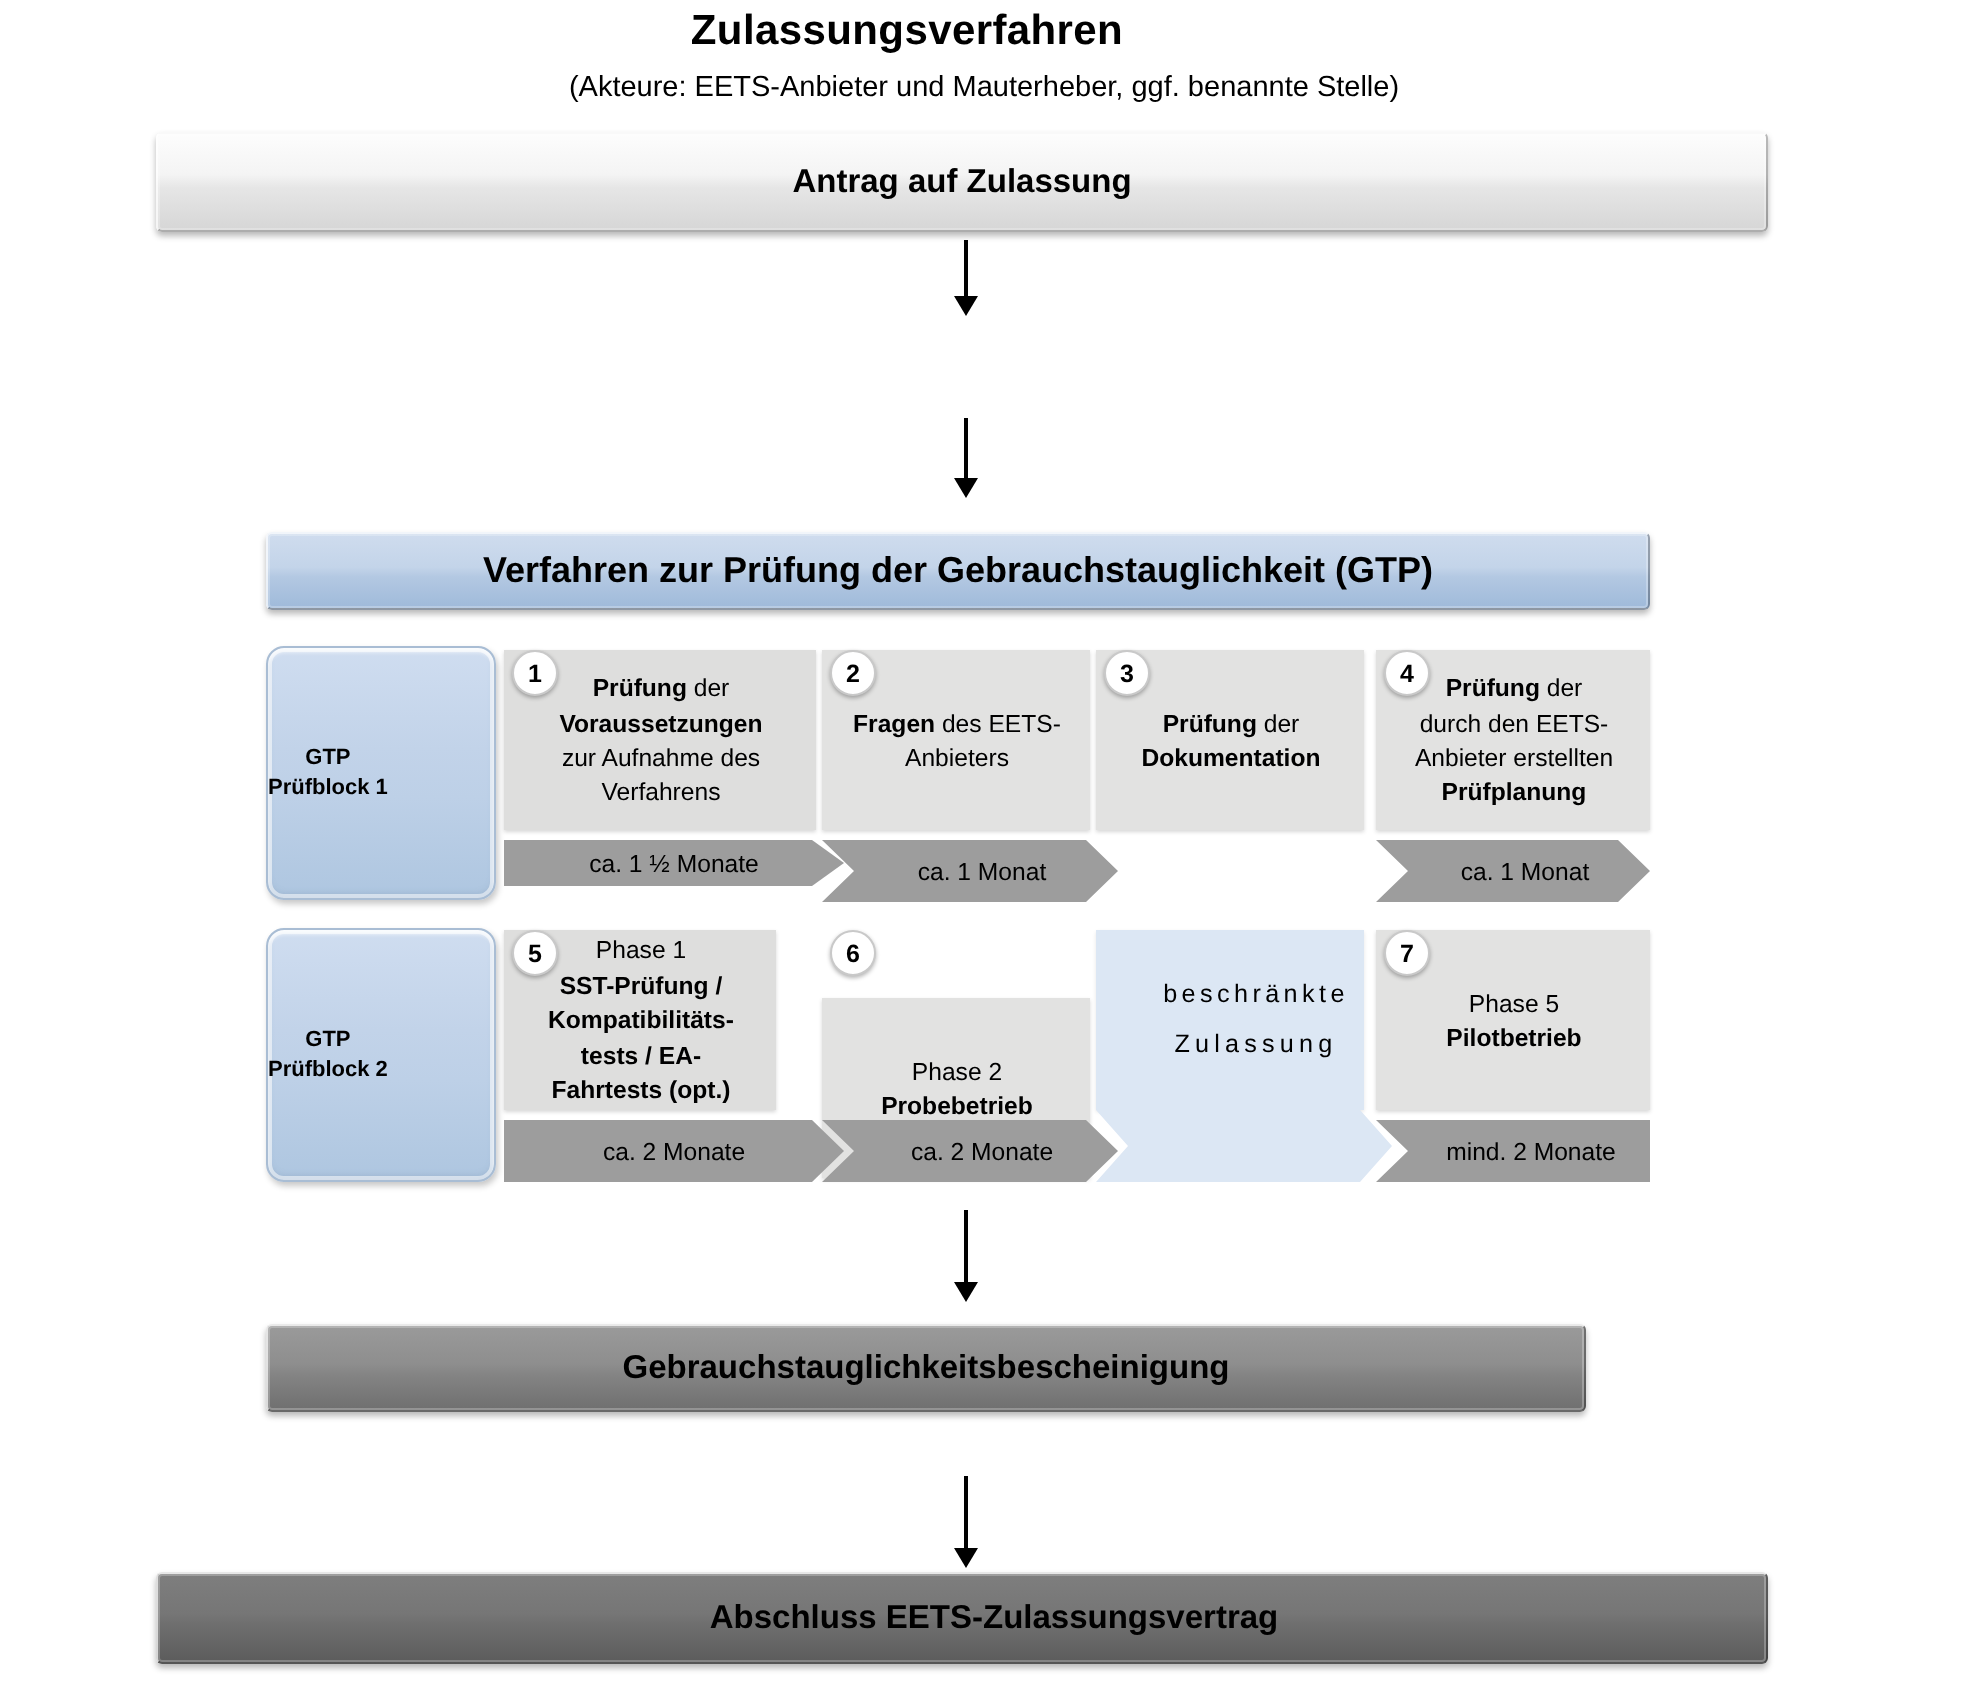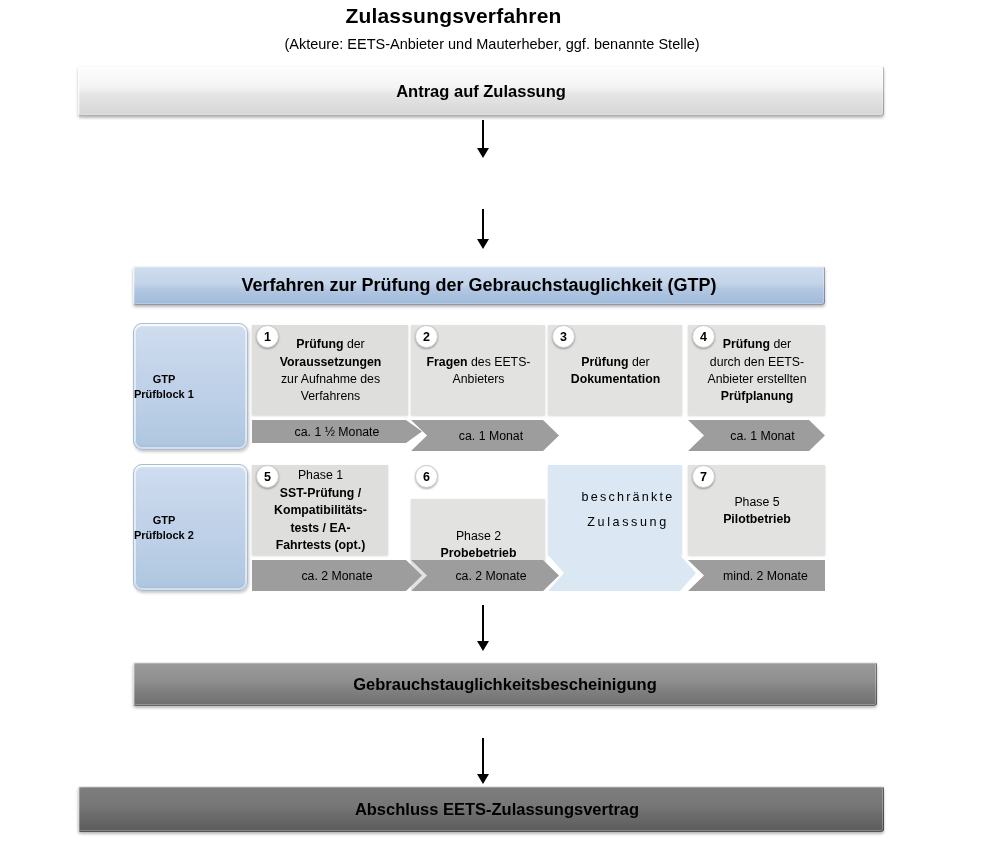--- a/index.html
+++ b/index.html
@@ -248,21 +248,21 @@
   </div>
   <div class="abs num" style="left:692px;top:465px;">7</div>
 
   <div class="abs dur flat-left" style="left:252px;top:560px;width:170px;height:31px;">ca. 2 Monate</div>
   <div class="abs dur notch" style="left:411px;top:560px;width:148px;height:31px;">ca. 2 Monate</div>
   <div class="abs dur notch-flatright" style="left:688px;top:560px;width:137px;height:31px;">mind. 2 Monate</div>
 
   <div class="abs conn" style="left:482px;top:605px;height:38px;"></div>
   <div class="abs conn-head" style="left:477px;top:641px;"></div>
 
-  <div class="abs banner banner-dark" style="left:133px;top:662px;width:744px;height:44px;font-size:16.5px;">
+  <div class="abs banner banner-dark" style="left:133px;top:662px;width:660px;height:44px;font-size:16.5px;">
     <span class="bnr-txt">Gebrauchstauglichkeitsbescheinigung</span>
   </div>
 
   <div class="abs conn" style="left:482px;top:738px;height:38px;"></div>
   <div class="abs conn-head" style="left:477px;top:774px;"></div>
 
   <div class="abs banner banner-darker" style="left:78px;top:786px;width:806px;height:46px;font-size:16.5px;">
     <span class="bnr-txt">Abschluss EETS-Zulassungsvertrag</span>
   </div>
 

